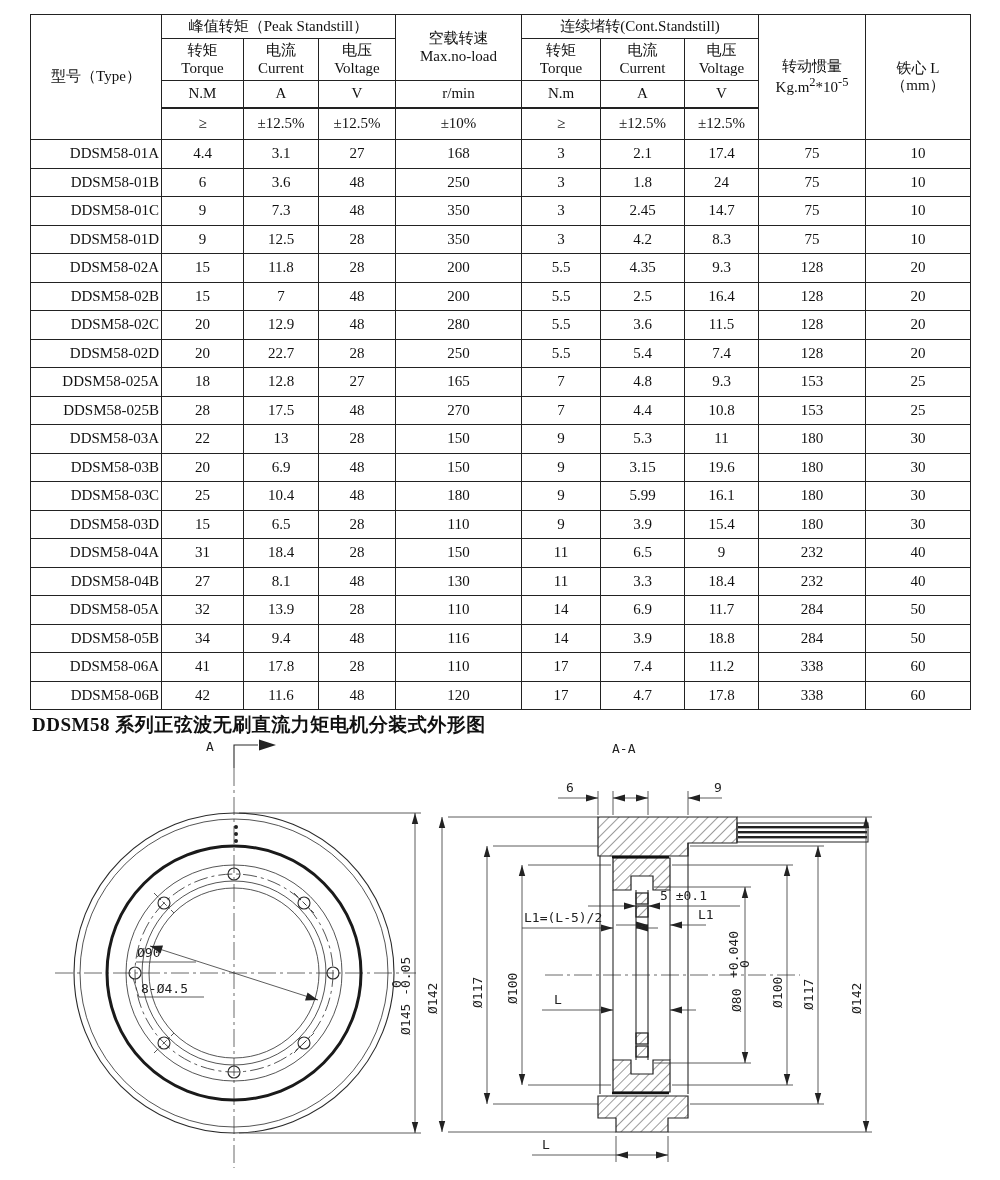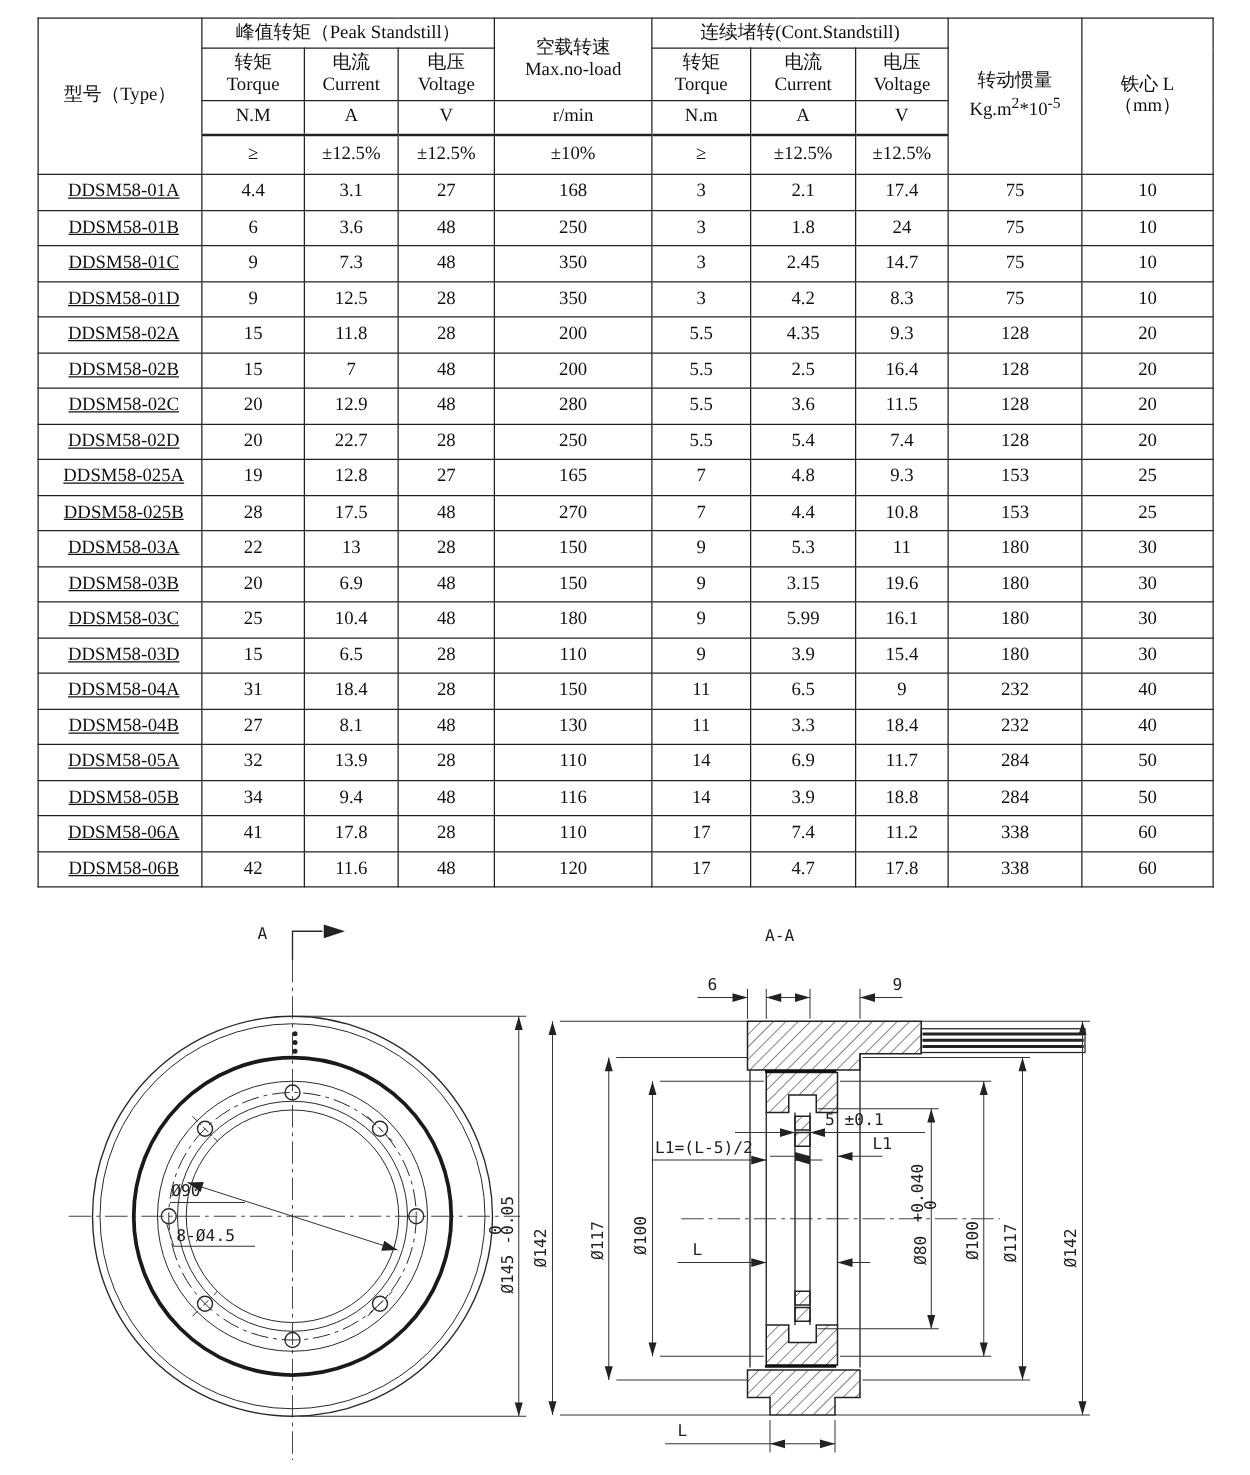--- a/index.html
+++ b/index.html
@@ -9,21 +9,21 @@
   table.spec{position:absolute;left:30px;top:14px;width:940px;border-collapse:collapse;
        table-layout:fixed;font-size:15px;}
   table.spec td,table.spec th{border:1.6px solid #222;text-align:center;vertical-align:middle;
        padding:0 2px;font-weight:normal;line-height:1.15;overflow:hidden;}
   table.spec thead tr.r1{height:24px;}
   table.spec thead tr.r2{height:42px;}
   table.spec thead tr.r3{height:27px;margin-top:24px;}
   table.spec thead tr.r4{height:32px;}
   table.spec thead tr.r4 td{border-top:2.6px solid #222;}
   table.spec tbody tr{height:28.5px;}
-  table.spec tbody td.model{text-align:center;padding-left:8px;text-decoration:underline;}
+  table.spec tbody td.model{text-align:right;padding-left:8px;}
   .caption{position:absolute;left:32px;top:712px;font-size:19px;font-weight:bold;
        letter-spacing:.5px;}
   svg{position:absolute;left:0;top:738px;}
   svg text{font-family:"DejaVu Sans Mono", monospace;fill:#222;font-size:13px;}
   .ln{stroke:#2a2a2a;stroke-width:1.1;fill:none;}
   .thin{stroke:#2a2a2a;stroke-width:0.8;fill:none;}
   .bold{stroke:#1a1a1a;stroke-width:3;fill:none;}
   .cl{stroke:#444;stroke-width:0.8;fill:none;stroke-dasharray:18 4 3 4;}
   .dim{stroke:#333;stroke-width:0.8;fill:none;}
   .arr{fill:#222;stroke:none;}
@@ -202,21 +202,21 @@
           <td>28</td>
           <td>250</td>
           <td>5.5</td>
           <td>5.4</td>
           <td>7.4</td>
           <td>128</td>
           <td>20</td>
         </tr>
         <tr>
           <td class="model">DDSM58-025A</td>
-          <td>19</td>
+          <td>18</td>
           <td>12.8</td>
           <td>27</td>
           <td>165</td>
           <td>7</td>
           <td>4.8</td>
           <td>9.3</td>
           <td>153</td>
           <td>25</td>
         </tr>
         <tr>
@@ -347,20 +347,21 @@
           <td>120</td>
           <td>17</td>
           <td>4.7</td>
           <td>17.8</td>
           <td>338</td>
           <td>60</td>
         </tr>
       </tbody>
   </table>
 
+  <div class="caption">DDSM58 系列正弦波无刷直流力矩电机分装式外形图</div>
 
   <svg width="1000" height="442" viewBox="0 738 1000 442">
     <defs>
       <pattern id="hatch" width="7" height="7" patternUnits="userSpaceOnUse" patternTransform="rotate(45)">
         <line x1="0" y1="0" x2="0" y2="7" stroke="#3a3a3a" stroke-width="1"></line>
       </pattern>
     </defs>
 
     <g>
 

